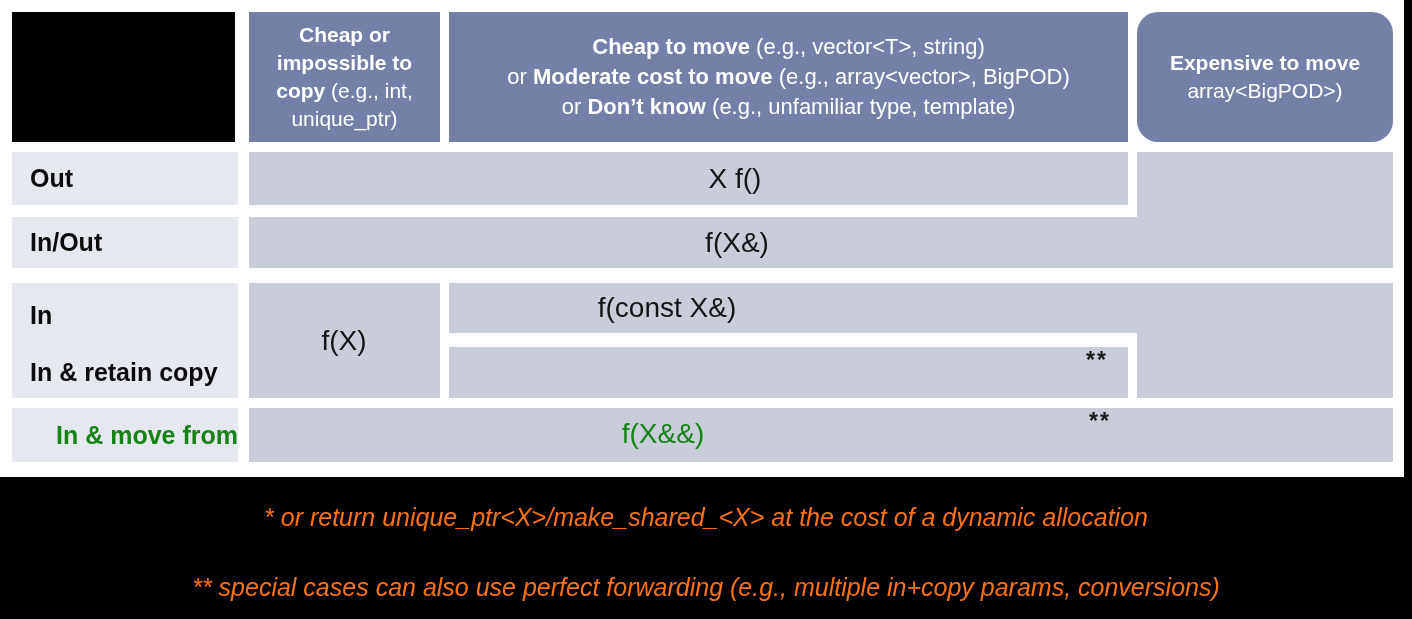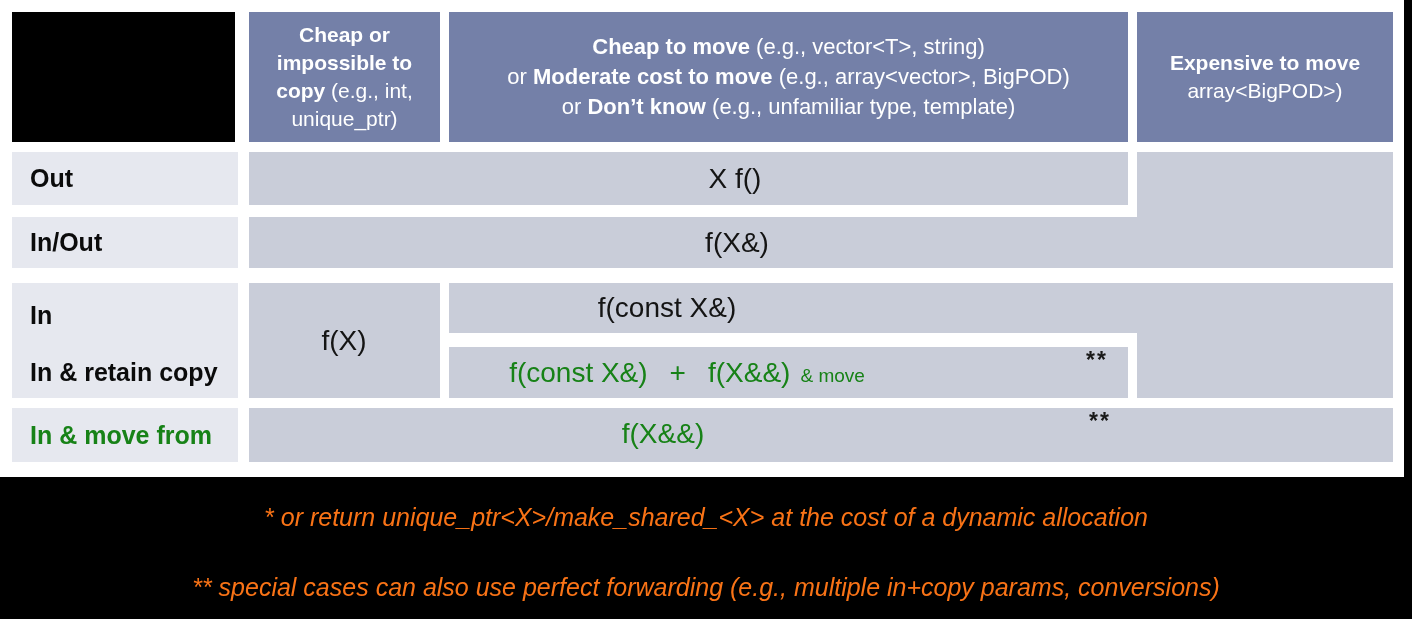--- a/index.html
+++ b/index.html
@@ -55,38 +55,38 @@
   <div class="hdr" style="left:249px;top:12px;width:191px;height:130px;padding:0 4px;box-sizing:border-box;">
     <div><span class="b">Cheap or impossible to copy</span><span> (e.g., int, unique_ptr)</span></div>
   </div>
 
   <div class="hdr hdr2" style="left:449px;top:12px;width:679px;height:130px;">
     <div class="hline"><span class="b">Cheap to move</span><span> (e.g., vector&lt;T&gt;, string)</span></div>
     <div class="hline"><span>or </span><span class="b">Moderate cost to move</span><span> (e.g., array&lt;vector&gt;, BigPOD)</span></div>
     <div class="hline"><span>or </span><span class="b">Don’t know</span><span> (e.g., unfamiliar type, template)</span></div>
   </div>
 
-  <div class="hdr" style="left:1137px;top:12px;width:256px;height:130px;">
+  <div class="hdr" style="left:1137px;top:12px;width:256px;height:130px;border-radius:21px;">
     <div class="hline b"><span>Expensive to move</span></div>
     <div class="hline"><span>array&lt;BigPOD&gt;)</span></div>
   </div>
 
   <div class="labelcell" style="top:152px;height:53px;">
     <span>Out</span>
   </div>
   <div class="labelcell" style="top:217px;height:51px;">
     <span>In/Out</span>
   </div>
   <div class="labelcell" style="top:283px;height:64px;">
     <span>In</span>
   </div>
   <div class="labelcell" style="top:347px;height:51px;">
     <span>In &amp; retain copy</span>
   </div>
-  <div class="labelcell green" style="top:408px;height:54px;">
+  <div class="labelcell green" style="top:408px;height:54px;justify-content:flex-end;">
     <span>In &amp; move from</span>
   </div>
 
   <div class="cellrect" style="left:249px;top:152px;width:879px;height:53px;"></div>
   <div class="cellrect" style="left:1137px;top:152px;width:256px;height:116px;"></div>
   <div class="cellrect" style="left:249px;top:217px;width:1144px;height:51px;"></div>
   <div class="cellrect" style="left:249px;top:283px;width:191px;height:115px;"></div>
   <div class="cellrect" style="left:449px;top:283px;width:943px;height:50px;"></div>
   <div class="cellrect" style="left:1137px;top:283px;width:256px;height:115px;"></div>
   <div class="cellrect" style="left:449px;top:347px;width:679px;height:51px;"></div>
@@ -97,23 +97,20 @@
   </div>
   <div class="code-label" style="left:737px;top:243px;">
     <span>f(X&amp;)</span>
   </div>
   <div class="code-label" style="left:344px;top:341px;">
     <span>f(X)</span>
   </div>
   <div class="code-label" style="left:667px;top:308px;">
     <span>f(const X&amp;)</span>
   </div>
-  <div class="code-label green" style="left:687px;top:373px;">
-    <span>f(const X&amp;)</span><span class="plus">+</span><span>f(X&amp;&amp;)</span><span class="suffix">&amp; move</span>
-  </div>
   <div class="code-label green" style="left:663px;top:434px;">
     <span>f(X&amp;&amp;)</span>
   </div>
 
   <div class="ast" style="left:1097px;top:360px;"><span>**</span></div>
   <div class="ast" style="left:1100px;top:421px;"><span>**</span></div>
 
   <div class="footnote" style="top:503px;">
     <span>* or return unique_ptr&lt;X&gt;/make_shared_&lt;X&gt; at the cost of a dynamic allocation</span>
   </div>

